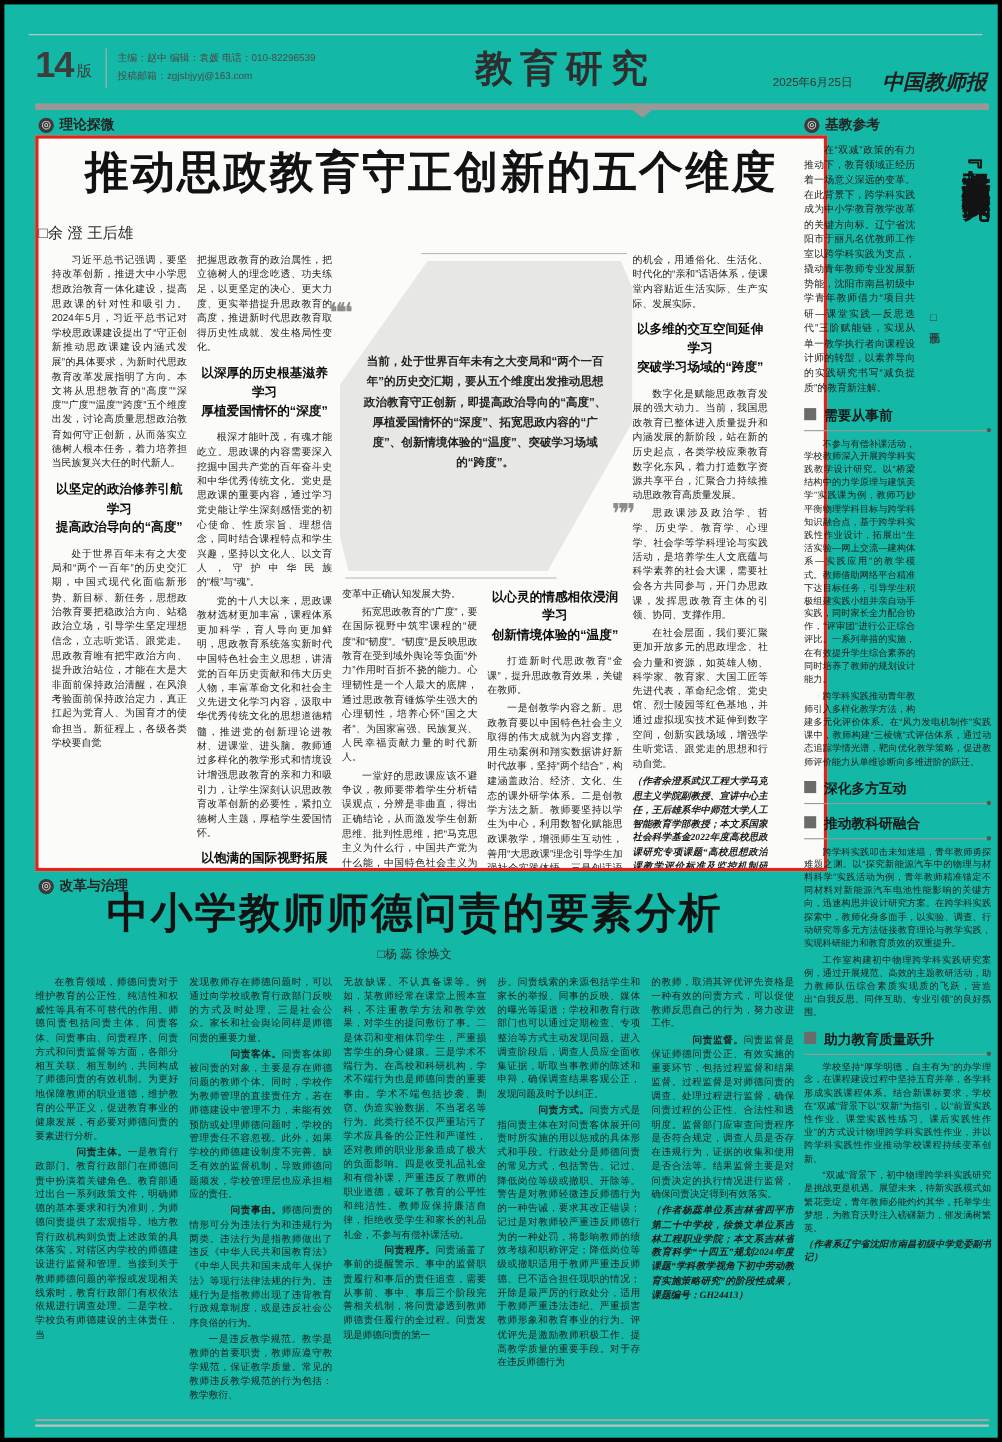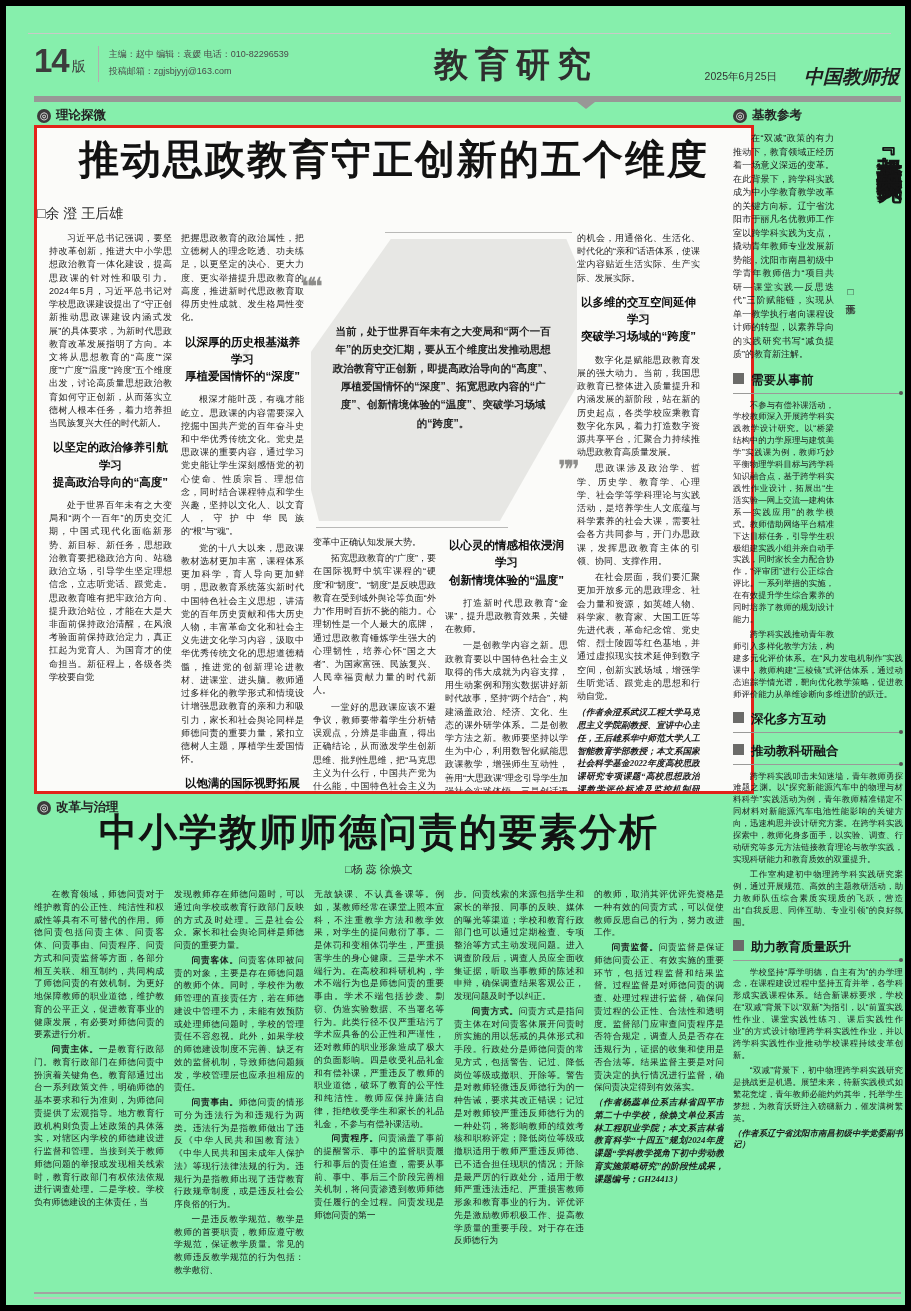--- a/index.html
+++ b/index.html
@@ -1,17 +1,17 @@
 <!DOCTYPE html>
 <html><head>
 <meta charset="utf-8">
 <style>
   html,body{margin:0;padding:0;background:#e8e8e6;}
-  .page{position:relative;width:911px;height:1311px;margin:0 auto;background:#86efac;
-        font-family:"Liberation Sans",sans-serif;overflow:hidden;border:6px solid #000000;box-sizing:border-box;}
+  .page{position:relative;width:911px;height:1311px;margin:0 auto;background:#14b8a6;
+        font-family:"Liberation Sans",sans-serif;overflow:hidden;border:4px solid #000000;box-sizing:border-box;}
   
   .toprule{position:absolute;left:22px;right:14px;top:27px;border-top:1px solid #c9c9c7;}
   .header{position:absolute;left:28px;top:36px;width:867px;height:52px;}
   .hl{position:absolute;left:0;top:2px;display:flex;align-items:flex-start;}
   .pagenum{font-size:33px;font-weight:bold;color:#3c3c3c;line-height:1;letter-spacing:-1px;}
   .banlabel{font-size:14px;color:#3c3c3c;margin:14px 0 0 3px;}
   .vdiv{width:1px;height:36px;background:#b0b0ae;margin:2px 10px 0 12px;}
   .mast{font-size:9px;color:#4a4a4a;line-height:1.9;margin-top:2px;}
   .sectitle{position:absolute;left:400px;top:0;font-size:34px;font-weight:bold;color:#2e2e2e;letter-spacing:7px;}
   .hr{position:absolute;right:2px;bottom:4px;display:flex;align-items:center;gap:27px;}
@@ -29,21 +29,21 @@
   .redbox{position:absolute;left:28px;top:119px;width:720px;height:669px;border:3px solid #e2231a;background:#fbfbf9;box-sizing:border-box;}
   .h1{font-size:40px;font-weight:bold;text-align:center;color:#121212;margin-top:9px;letter-spacing:2px;line-height:1.1;}
   .byline{text-align:left;font-size:14px;color:#2b2b2b;margin-top:24px;}
   .cols{position:relative;display:flex;gap:9px;padding:9px 12px 0 12px;height:568px;overflow:hidden;box-sizing:border-box;}
   .col{width:123px;overflow:hidden;flex:none;}
   .t{font-size:9px;line-height:1.47;text-align:justify;color:#1c1c1c;margin:0 0 3px 0;}
   .ind{text-indent:2em;}
   .tsub{position:relative;font-size:11.5px;font-weight:bold;text-align:center;line-height:1.5;margin:9px 0 8px 0;color:#0e0e0e;}
   .tsub .wm{position:absolute;left:50%;top:-4px;transform:translateX(-50%);font-size:30px;color:#ececе9;color:#ececea;font-weight:bold;z-index:0;}
   .tsub .l{position:relative;z-index:1;display:block;}
-  .lead{font-weight:bold;}
+  .lead{font-weight:bold;margin-left:20px;}
   .note{font-size:8.7px;font-style:italic;font-weight:bold;font-family:"Liberation Serif",serif;}
   
   .quote{position:absolute;left:274px;top:9px;width:266px;height:296px;}
   .qline-top{position:absolute;top:0;left:28%;right:2%;border-top:1px solid #b9b9b7;}
   .qline-bot{position:absolute;bottom:0;left:2%;right:26%;border-top:1px solid #b9b9b7;}
   .qshape{position:absolute;top:7px;bottom:7px;left:0;right:0;background:#e7e7e4;
           clip-path:polygon(30% 0,96% 0,100% 9%,100% 52%,71% 100%,3% 100%,0 89%,0 40%);}
   .qtext{position:absolute;top:34px;bottom:40px;left:20px;right:22px;display:flex;align-items:center;
          font-size:10.5px;line-height:1.75;text-align:center;color:#242424;font-weight:bold;}
   .qo{position:absolute;left:-10px;top:40px;font-size:25px;color:#8d8d8b;letter-spacing:-5px;}
@@ -118,21 +118,21 @@
       </div>
 
       <div class="col">
         <p class="t">把握思政教育的政治属性，把立德树人的理念吃透、功夫练足，以更坚定的决心、更大力度、更实举措提升思政教育的高度，推进新时代思政教育取得历史性成就、发生格局性变化。</p>
         <div class="tsub">
           <span class="wm">2</span>
           <span class="l">以深厚的历史根基滋养学习</span>
           <span class="l">厚植爱国情怀的“深度”</span>
         </div>
         <p class="t ind">根深才能叶茂，有魂才能屹立。思政课的内容需要深入挖掘中国共产党的百年奋斗史和中华优秀传统文化。党史是思政课的重要内容，通过学习党史能让学生深刻感悟党的初心使命、性质宗旨、理想信念，同时结合课程特点和学生兴趣，坚持以文化人、以文育人，守护中华民族的“根”与“魂”。</p>
-        <p class="t ind">党的十八大以来，思政课教材选材更加丰富，课程体系更加科学，育人导向更加鲜明，思政教育系统落实新时代中国特色社会主义思想，讲清党的百年历史贡献和伟大历史人物，丰富革命文化和社会主义先进文化学习内容，汲取中华优秀传统文化的思想道德精髓，推进党的创新理论进教材、进课堂、进头脑。教师通过多样化的教学形式和情境设计增强思政教育的亲和力和吸引力，家长和社会舆论同样是师德问责的重要力量，紧扣立德树人主题，厚植学生爱国情怀。</p>
+        <p class="t ind">党的十八大以来，思政课教材选材更加丰富，课程体系更加科学，育人导向更加鲜明，思政教育系统落实新时代中国特色社会主义思想，讲清党的百年历史贡献和伟大历史人物，丰富革命文化和社会主义先进文化学习内容，汲取中华优秀传统文化的思想道德精髓，推进党的创新理论进教材、进课堂、进头脑。教师通过多样化的教学形式和情境设计增强思政教育的亲和力和吸引力，让学生深刻认识思政教育改革创新的必要性，紧扣立德树人主题，厚植学生爱国情怀。</p>
         <div class="tsub">
           <span class="wm">3</span>
           <span class="l">以饱满的国际视野拓展学习</span>
 
         </div>
 
       </div>
 
       <div class="col">
         <div class="spacer3"></div>

